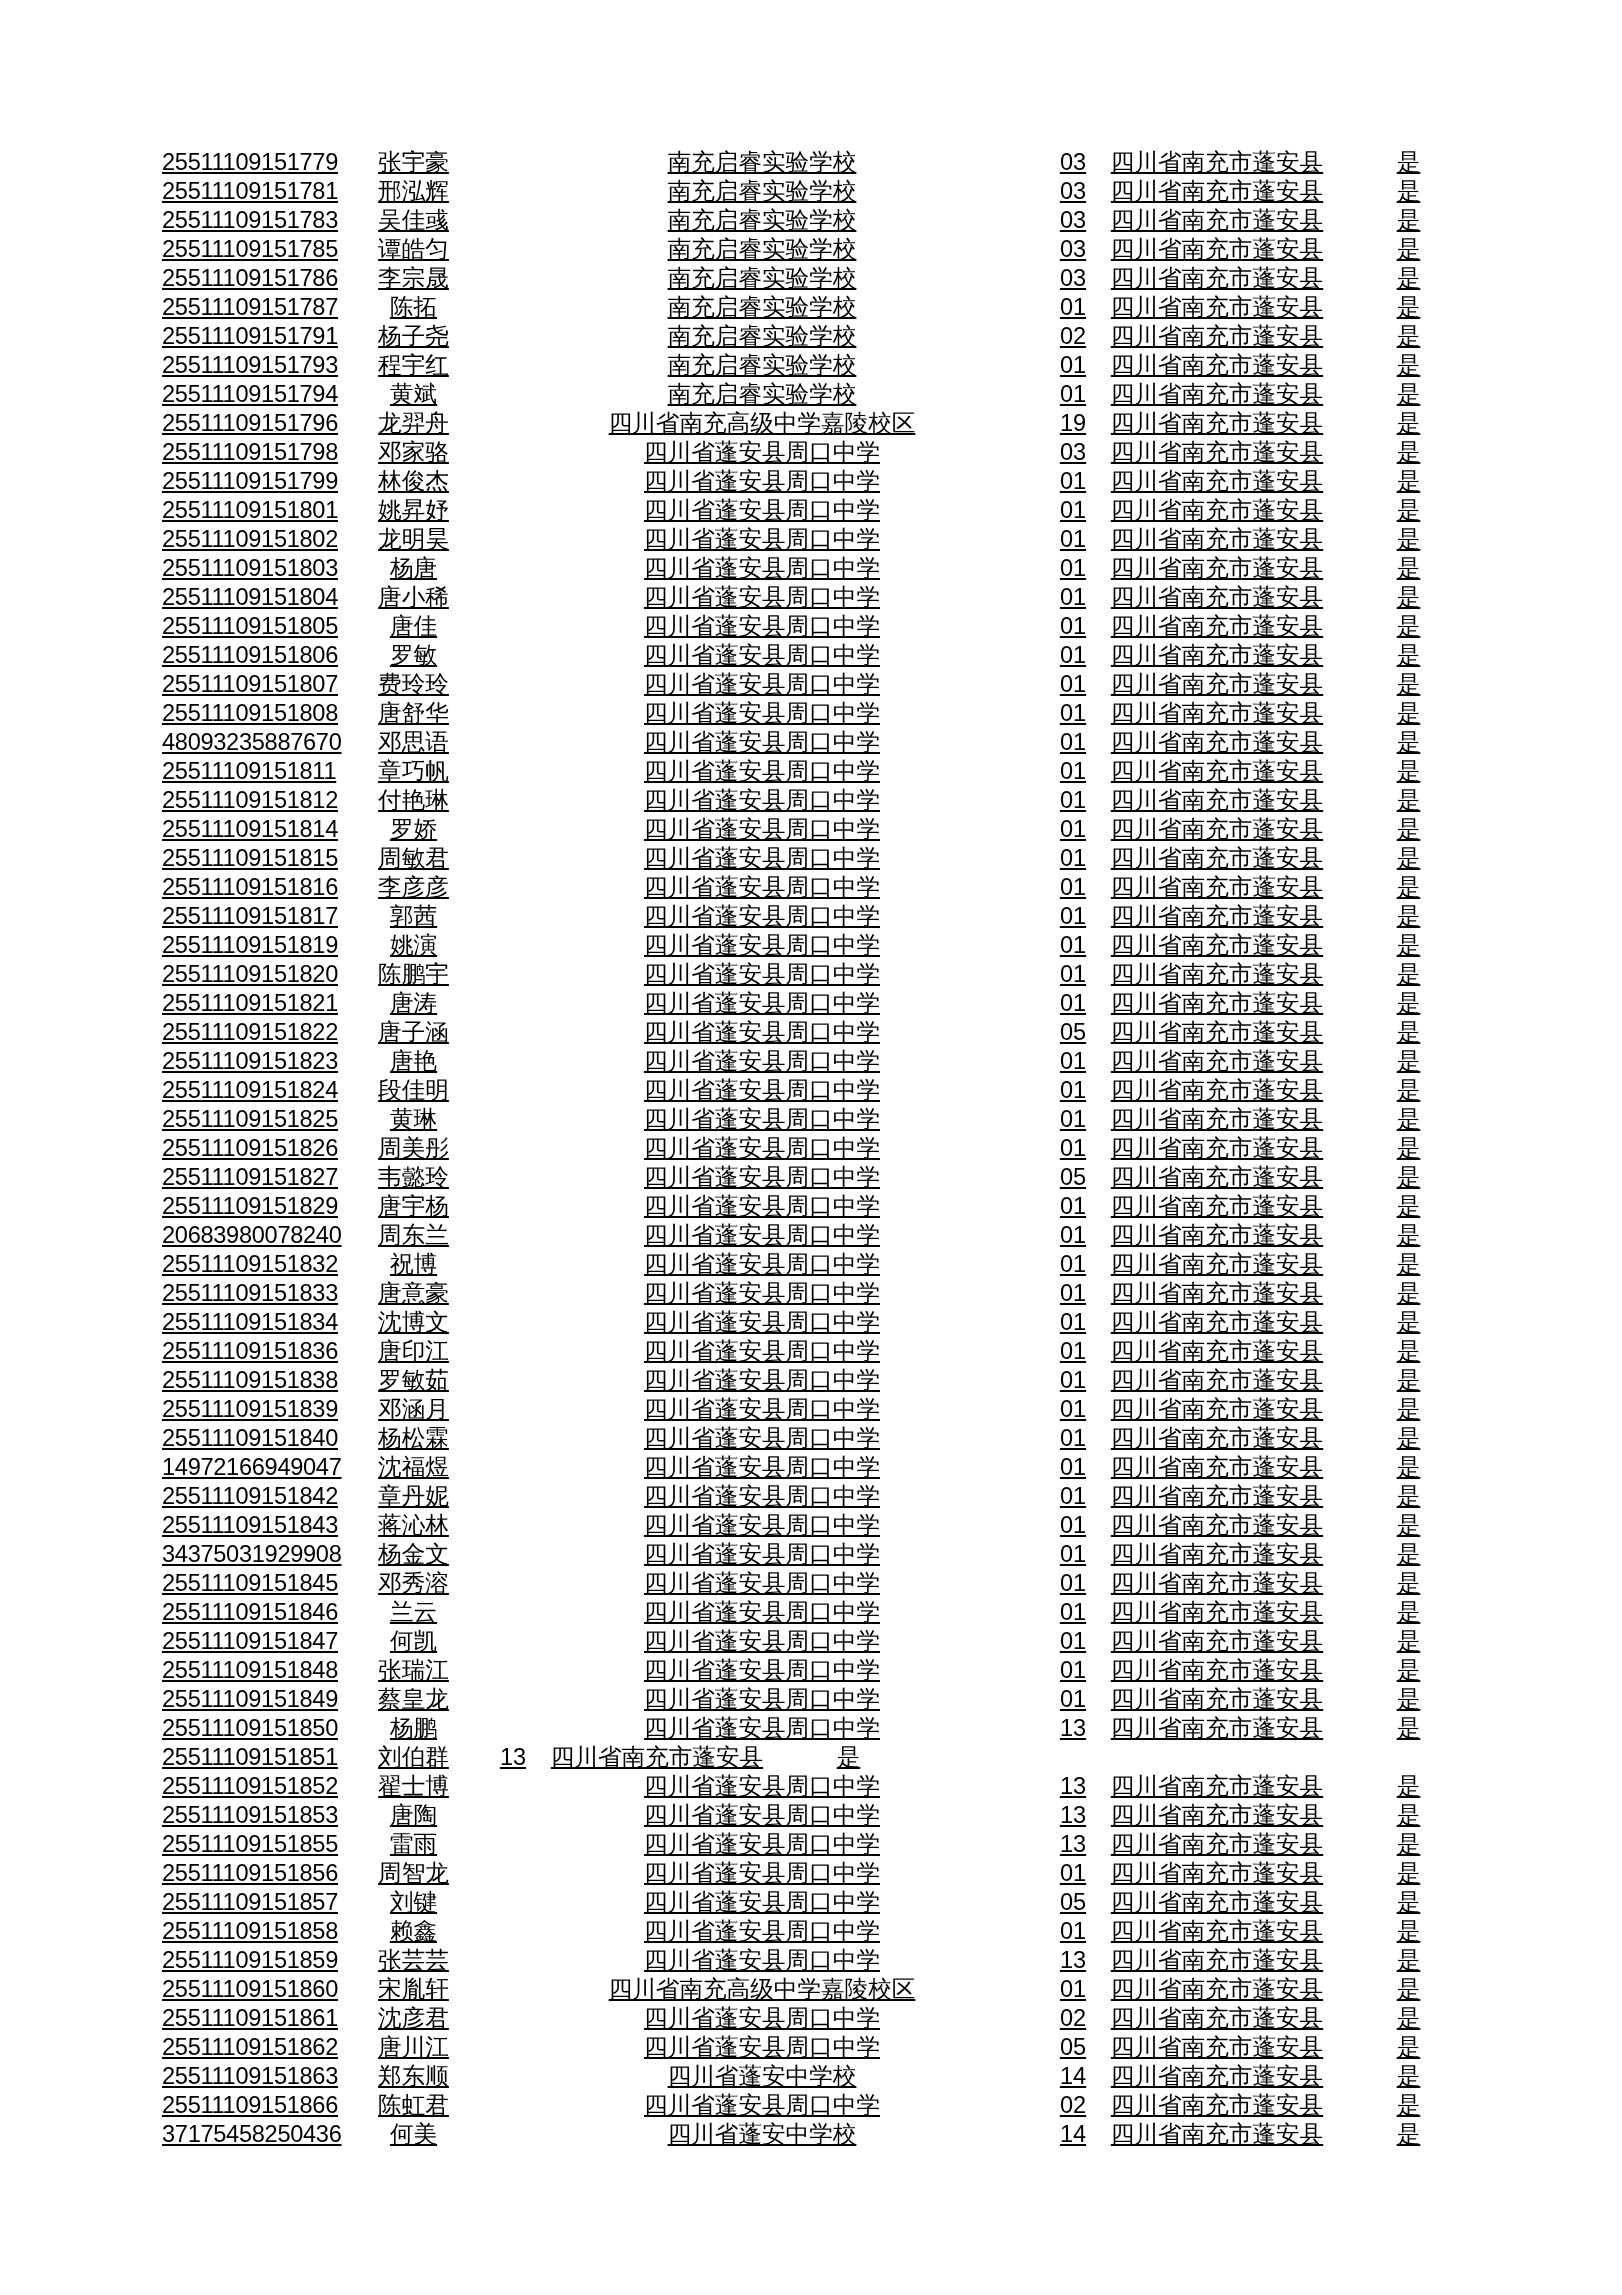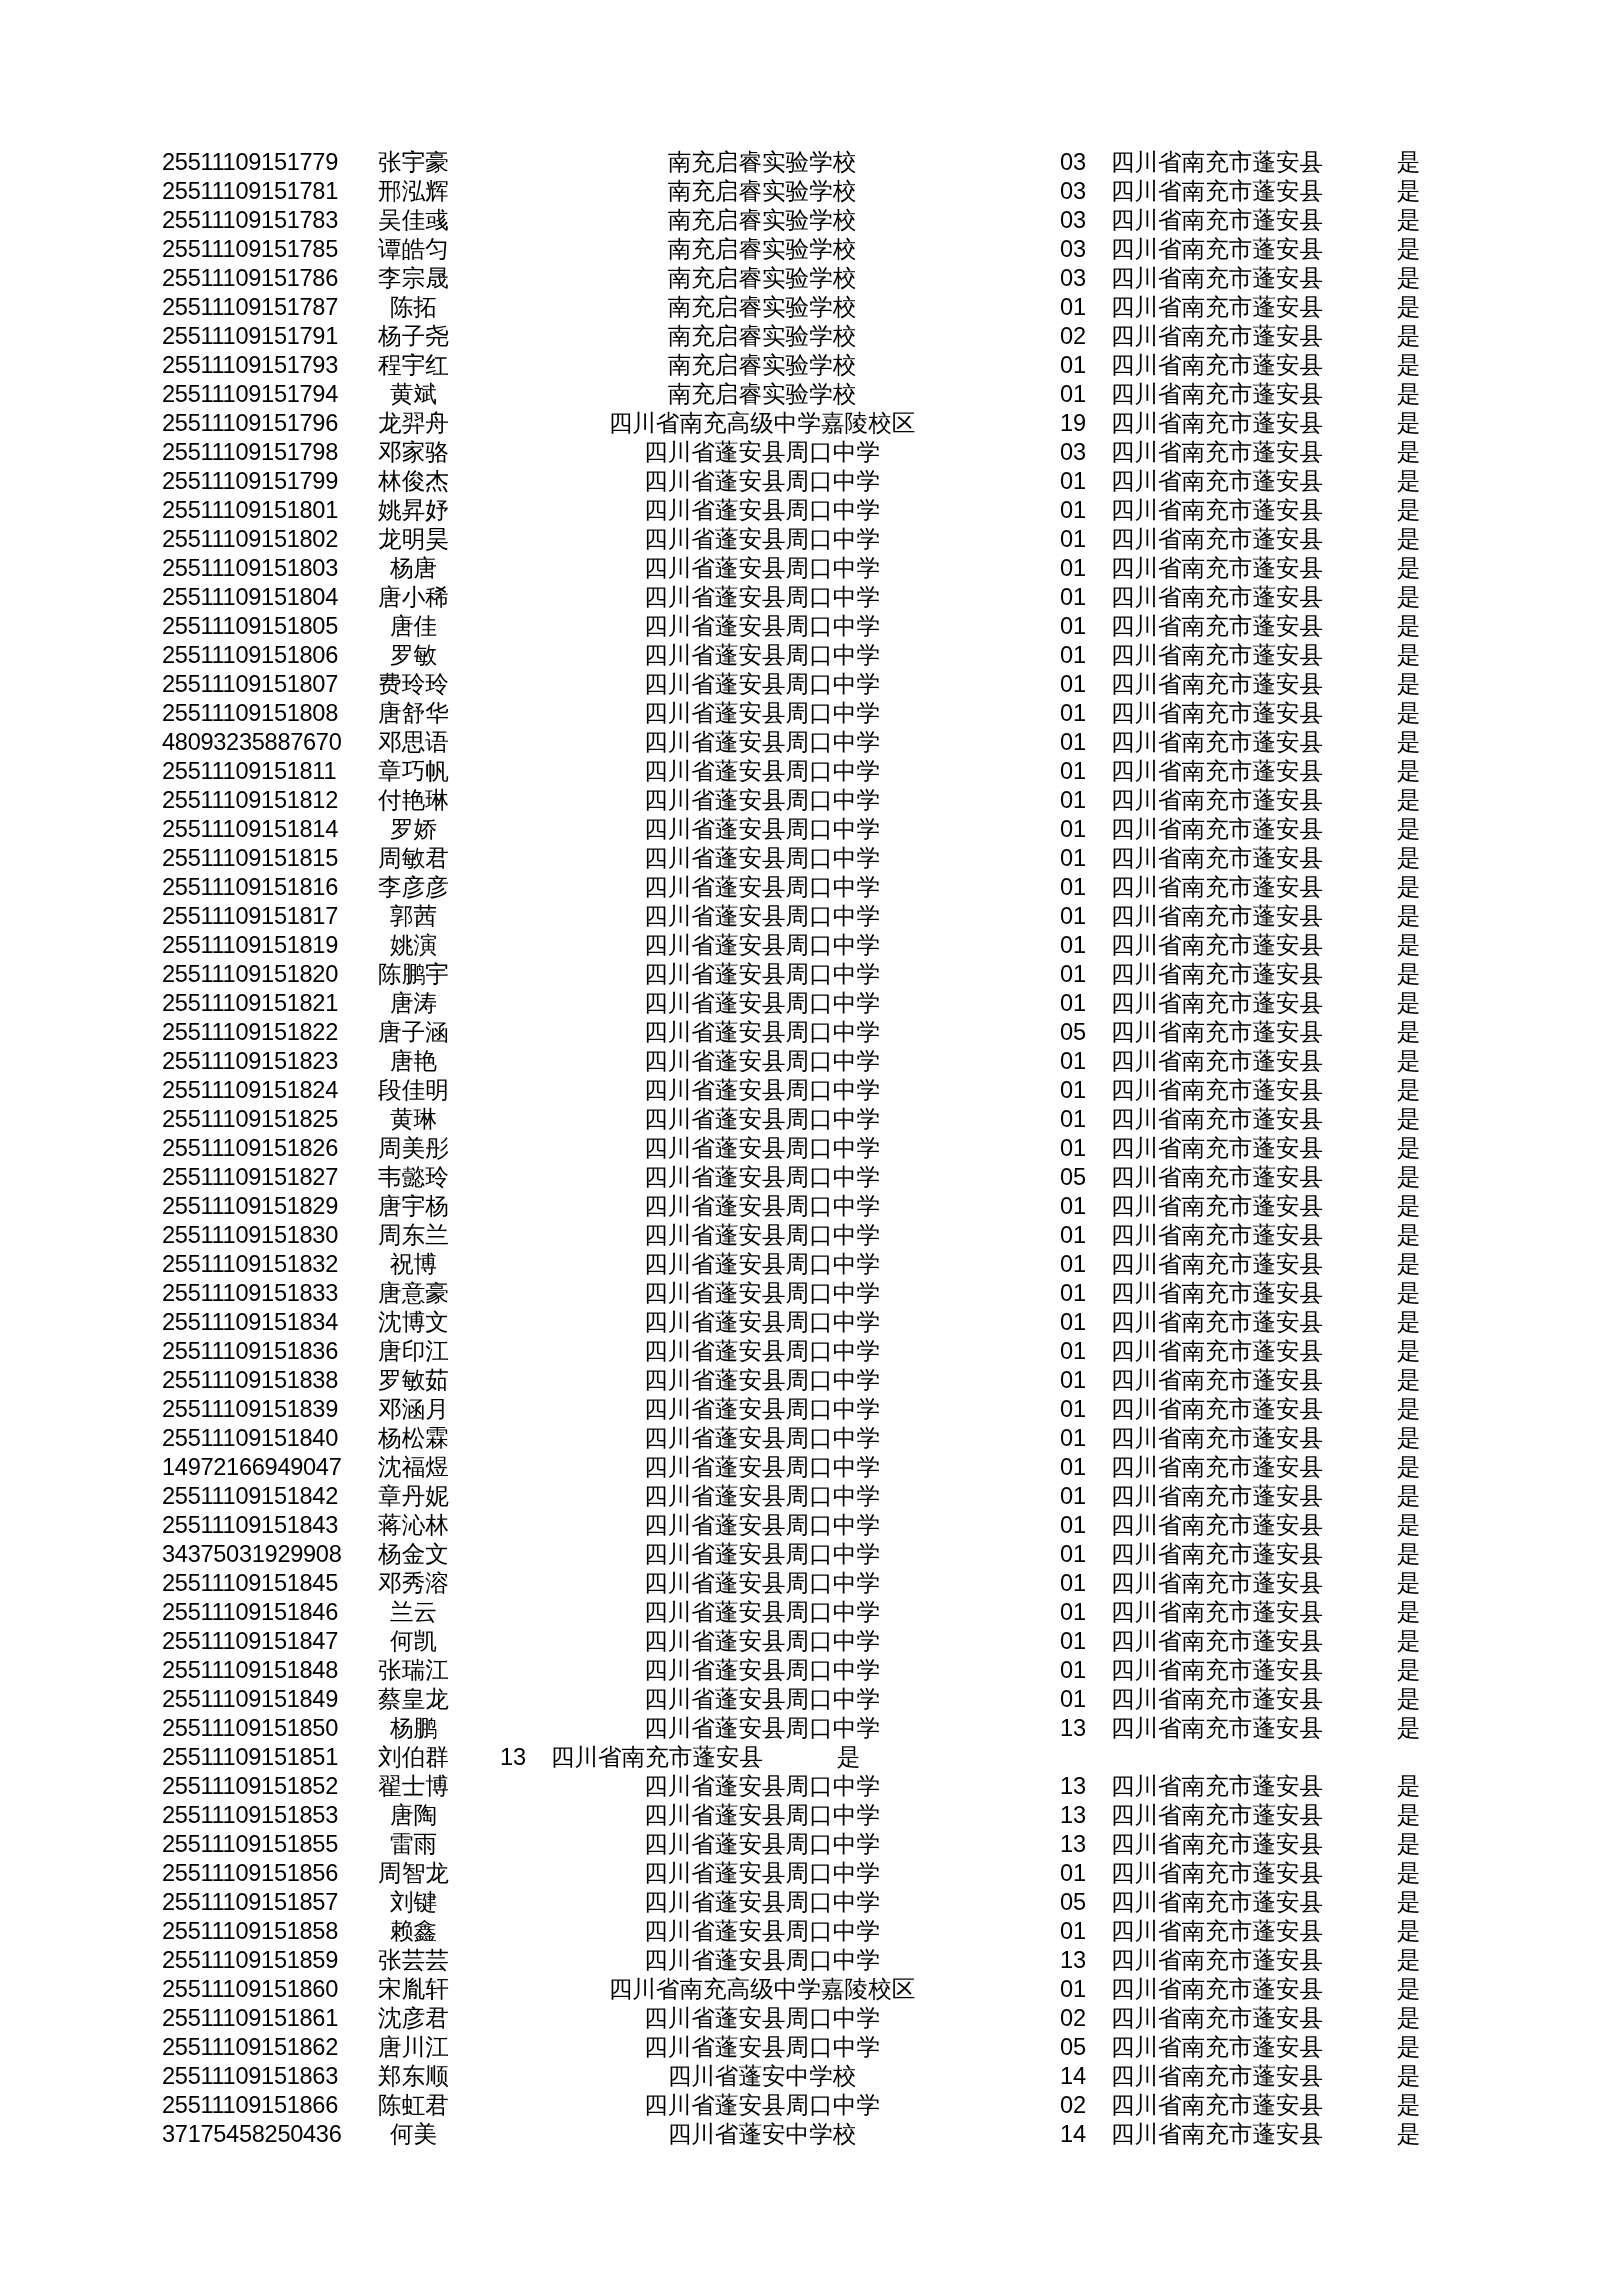--- a/index.html
+++ b/index.html
@@ -21,20 +21,21 @@
     top: 0;
     width: 1623px;
     height: 2295px;
     background: #ffffff;
   }
   .roster {
     position: absolute;
     left: 162px;
     top: 148px;
     width: 1326px;
+    text-decoration: underline;
   }
   .row {
     display: flex;
     flex-direction: row;
     height: 29px;
     line-height: 29px;
     font-size: 23.6px;
     white-space: nowrap;
   }
   .cell { overflow: visible; }
@@ -365,21 +366,21 @@
       </div>
       <div class="row">
         <div class="cell c-exam">25511109151829</div>
         <div class="cell c-name">唐宇杨</div>
         <div class="cell c-school">四川省蓬安县周口中学</div>
         <div class="cell c-code">01</div>
         <div class="cell c-district">四川省南充市蓬安县</div>
         <div class="cell c-confirm">是</div>
       </div>
       <div class="row">
-        <div class="cell c-exam">25511109151830</div>
+        <div class="cell c-exam">20683980078240</div>
         <div class="cell c-name">周东兰</div>
         <div class="cell c-school">四川省蓬安县周口中学</div>
         <div class="cell c-code">01</div>
         <div class="cell c-district">四川省南充市蓬安县</div>
         <div class="cell c-confirm">是</div>
       </div>
       <div class="row">
         <div class="cell c-exam">25511109151832</div>
         <div class="cell c-name">祝博</div>
         <div class="cell c-school">四川省蓬安县周口中学</div>

